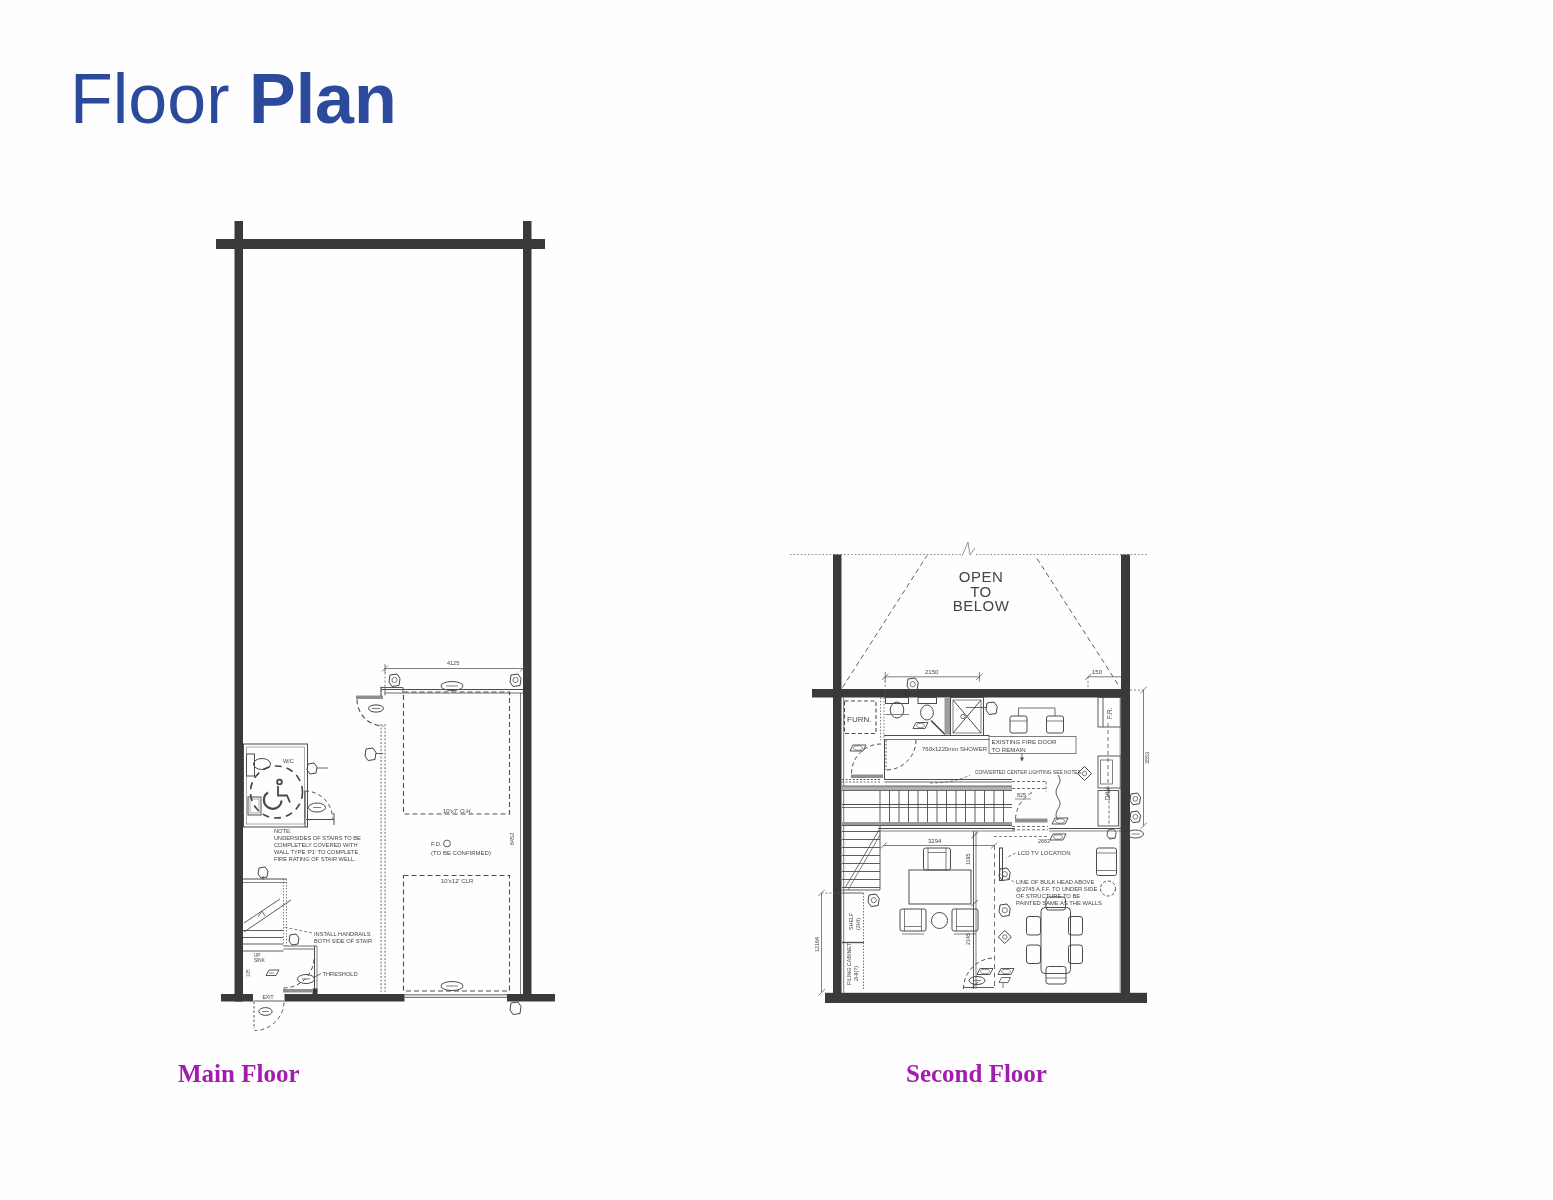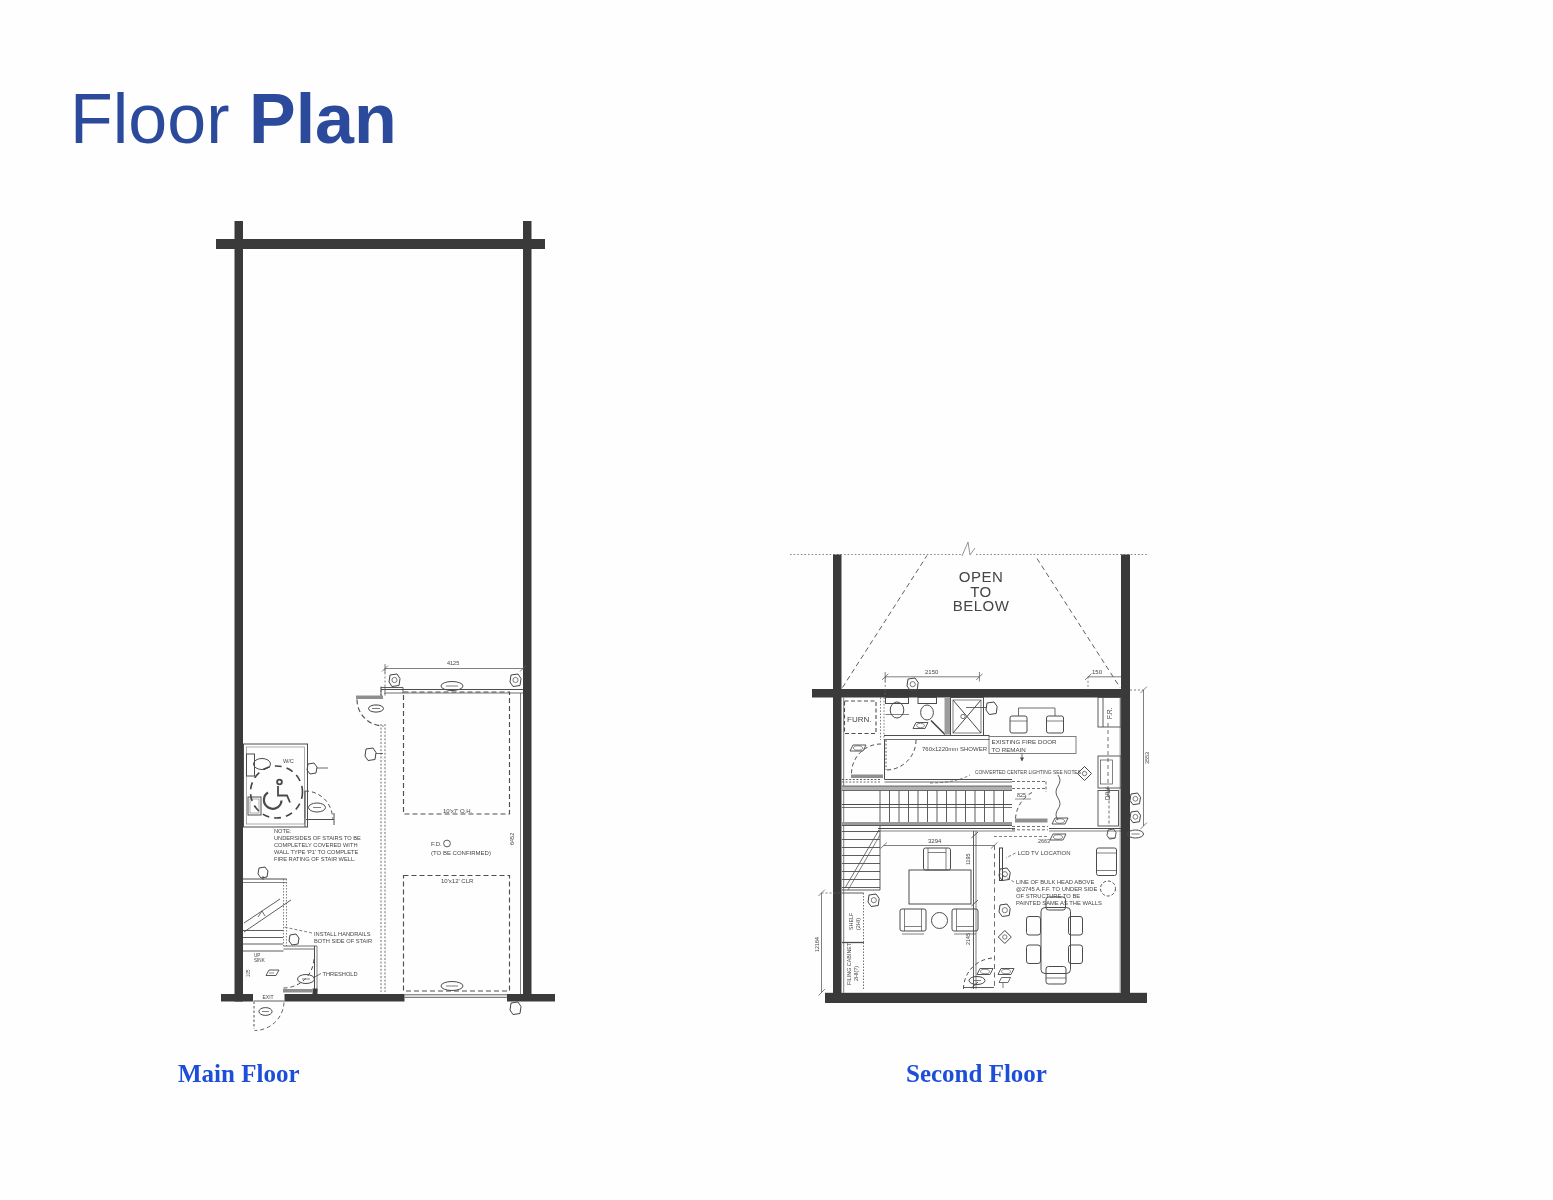--- a/index.html
+++ b/index.html
@@ -1,22 +1,22 @@
 <!DOCTYPE html>
 <html><head>
 <meta charset="utf-8">
 <style>
   html,body{margin:0;padding:0;}
   body{width:1553px;height:1200px;background:#fffefe;position:relative;overflow:hidden;
        font-family:"Liberation Sans",sans-serif;}
   .title{position:absolute;left:70px;top:64px;font-size:70px;line-height:1;
-         color:#2b4a9b;font-weight:400;letter-spacing:0px;margin-top:20px;}
+         color:#2b4a9b;font-weight:400;letter-spacing:0px;}
   .title b{font-weight:700;}
   .flabel{position:absolute;top:1061px;font-family:"Liberation Serif",serif;
-          font-weight:700;font-size:25px;color:#1d4ed8;line-height:1;}
+          font-weight:700;font-size:25px;color:#a21caf;line-height:1;}
   svg{position:absolute;left:0;top:0;}
   text{font-family:"Liberation Sans",sans-serif;fill:#454545;}
 </style>
 </head>
 <body>
 
 <div class="title">Floor <b>Plan</b></div>
 
 <div class="flabel" style="left:178px;">Main Floor</div>
 

